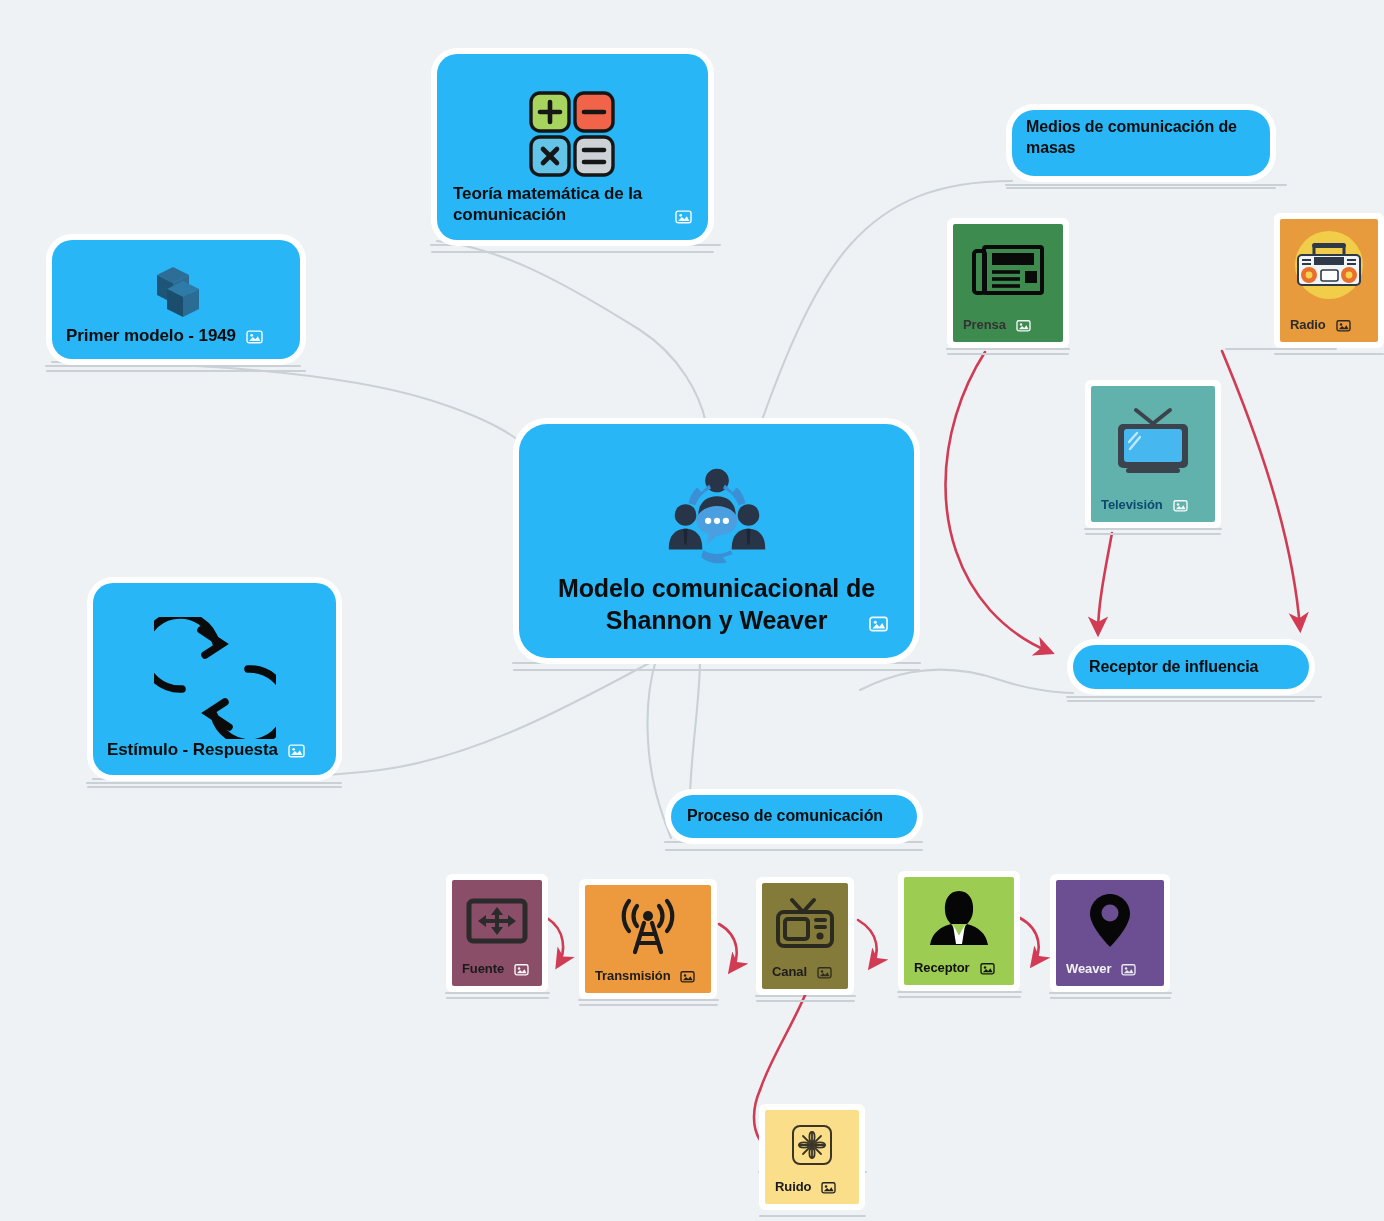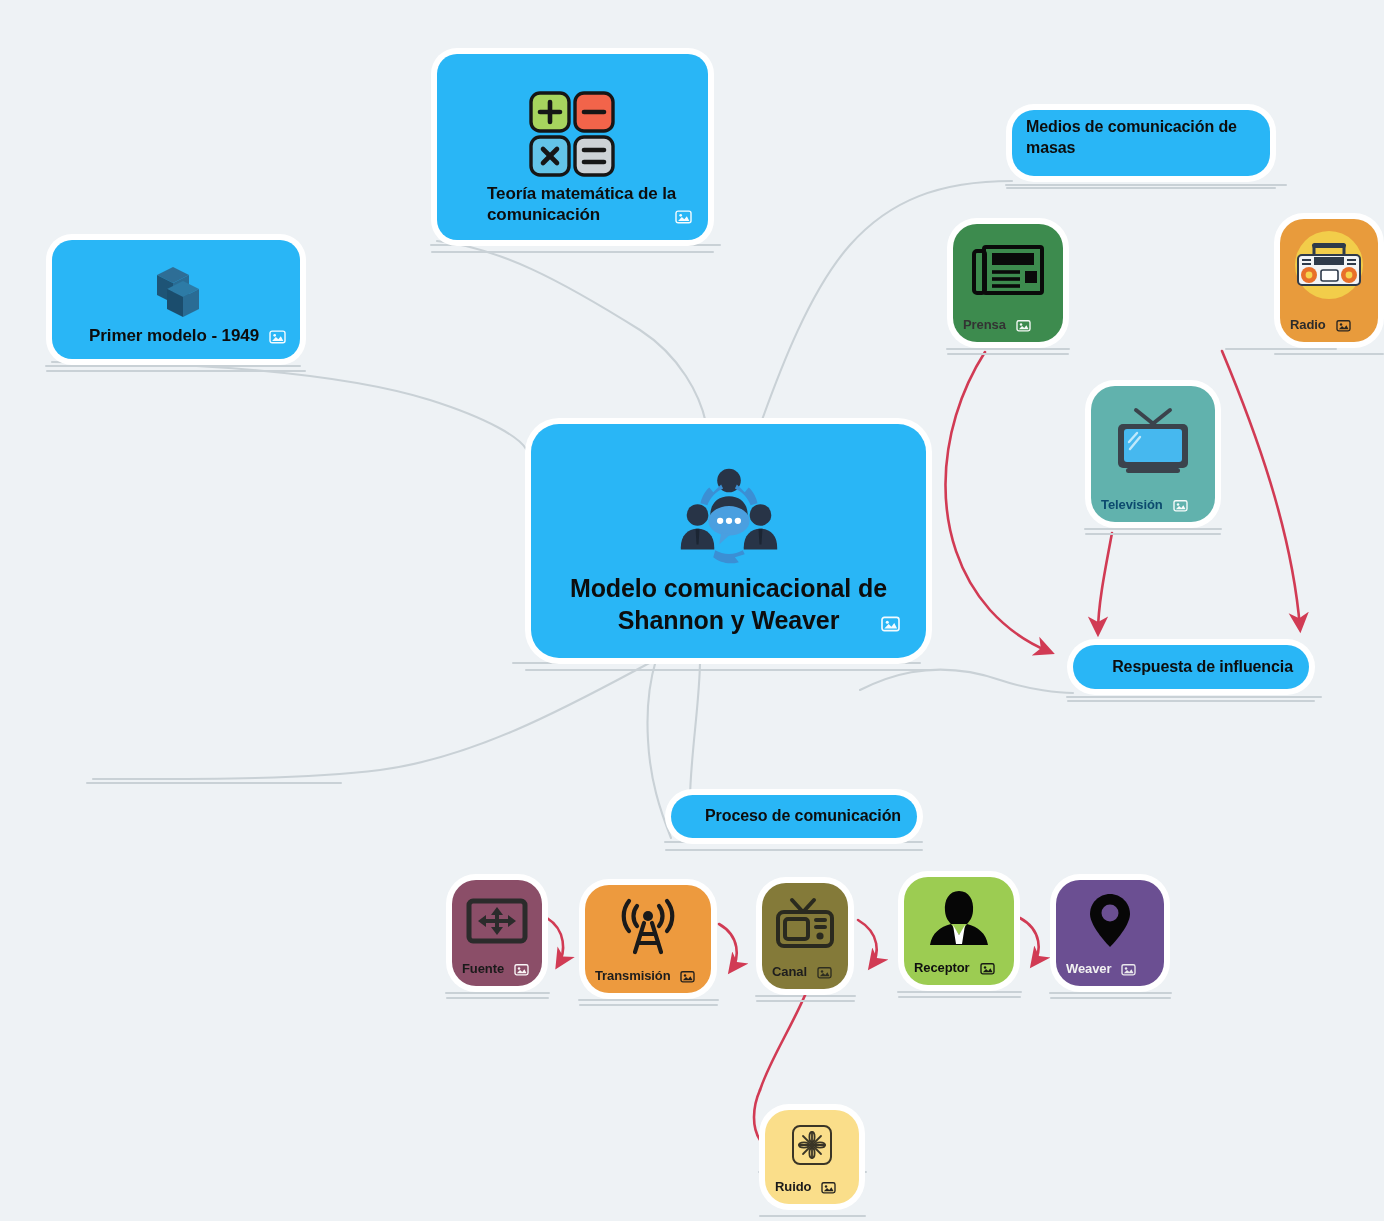--- a/index.html
+++ b/index.html
@@ -34,21 +34,20 @@
     border-radius:2px;
   }
   .node .icon{
     flex:0 0 auto;
     display:flex;align-items:center;justify-content:center;
     pointer-events:none;
   }
   .node .labelrow{
     display:flex;align-items:center;
     gap:10px;
-    justify-content:flex-end;
   }
   .node .label{
     font-weight:bold;
     color:#0d0d0d;
     letter-spacing:-0.1px;
     line-height:1.28;
   }
   .imgbadge{
     flex:0 0 auto;
     width:17px;height:15px;
@@ -58,21 +57,20 @@
   
   .blue{background:#29b6f6;border-radius:20px;}
   .pill{border-radius:999px;}
 
   
   #node-center{
     left:519px;top:424px;width:395px;height:234px;
     border-radius:28px;
     align-items:center;
     padding:0 0 22px 0;
-    margin-left:12px;
   }
   #node-center .icon{margin-top:24px;}
   #node-center .label{font-size:25px;text-align:center;}
   #node-center .labelrow{justify-content:center;width:100%;padding:0 34px;box-sizing:border-box;position:relative;}
   #node-center .imgbadge{position:absolute;right:26px;bottom:4px;width:19px;height:17px;}
 
   #node-teoria{left:437px;top:54px;width:271px;height:186px;padding:0 0 14px 0;}
   #node-teoria .icon{margin-top:16px;}
   #node-teoria .labelrow{padding:0 16px;position:relative;}
   #node-teoria .label{font-size:17px;max-width:205px;}
@@ -94,21 +92,21 @@
 
   #node-capacidad{left:1073px;top:645px;width:236px;height:44px;border-radius:999px;justify-content:center;}
   #node-capacidad .labelrow{padding:0 16px;}
   #node-capacidad .label{font-size:16px;}
 
   #node-proceso{left:671px;top:795px;width:246px;height:43px;border-radius:999px;justify-content:center;}
   #node-proceso .labelrow{padding:0 16px;}
   #node-proceso .label{font-size:16px;}
 
   
-  .small{border-radius:24px;padding:0 0 8px 0;}
+  .small{border-radius:2px;padding:0 0 8px 0;}
   .small .label{font-size:13px;font-weight:bold;}
   .small .labelrow{padding:0 10px;}
   .small .icon{margin-top:auto;margin-bottom:auto;}
   .small .imgbadge{width:15px;height:13px;}
 
   #node-prensa{left:953px;top:224px;width:110px;height:118px;background:#3d8b4e;}
   #node-prensa .label{color:#333;}
   #node-radio{left:1232px;top:219px;width:98px;height:123px;background:#e89b3c;margin-left:48px;}
   #node-radio .label{color:#2b2b2b;}
   #node-television{left:1091px;top:386px;width:124px;height:136px;background:#61b2ad;}
@@ -279,31 +277,54 @@
       <span class="label">Primer modelo - 1949</span>
       <svg class="imgbadge" viewBox="0 0 20 18">
         <rect x="1" y="2.5" width="18" height="14" rx="2.5" fill="none" stroke="#ffffff" stroke-width="1.7"></rect>
         <circle cx="6.6" cy="7.6" r="1.6" fill="#ffffff"></circle>
         <path d="M3.5,14.3 L8,9.6 L11,12.4 L14,8.6 L17,14.3 Z" fill="#ffffff"></path>
       </svg>
     </div>
     <div class="underline" style="width:260px"></div>
   </div>
 
+  <div class="node blue" id="node-estimulo">
+    <div class="icon">
+      <svg width="122" height="122" viewBox="0 0 122 122">
+        <g fill="none" stroke="#0b0b0b" stroke-width="7.5" stroke-linecap="round">
+          <path d="M28,72 A37,37 0 1 1 62,26"></path>
+          <path d="M94,52 A37,37 0 1 1 60,98"></path>
+        </g>
+        <g fill="none" stroke="#0b0b0b" stroke-width="7.5" stroke-linecap="round">
+          <polyline points="47,13 68,27 51,38"></polyline>
+          <polyline points="75,110 54,96 71,85"></polyline>
+        </g>
+      </svg>
+    </div>
+    <div class="labelrow">
+      <span class="label">Estímulo - Respuesta</span>
+      <svg class="imgbadge" viewBox="0 0 20 18">
+        <rect x="1" y="2.5" width="18" height="14" rx="2.5" fill="none" stroke="#ffffff" stroke-width="1.7"></rect>
+        <circle cx="6.6" cy="7.6" r="1.6" fill="#ffffff"></circle>
+        <path d="M3.5,14.3 L8,9.6 L11,12.4 L14,8.6 L17,14.3 Z" fill="#ffffff"></path>
+      </svg>
+    </div>
+    <div class="underline" style="width:255px"></div>
+  </div>
 
   <div class="node blue" id="node-medios">
     <div class="labelrow">
       <span class="label">Medios de comunicación de masas</span>
     </div>
     <div class="underline" style="width:270px"></div>
   </div>
 
   <div class="node blue pill" id="node-capacidad">
     <div class="labelrow">
-      <span class="label">Respuesta de influencia</span>
+      <span class="label">Receptor de influencia</span>
     </div>
     <div class="underline" style="width:248px"></div>
   </div>
 
   <div class="node blue pill" id="node-proceso">
     <div class="labelrow">
       <span class="label">Proceso de comunicación</span>
     </div>
     <div class="underline" style="width:258px"></div>
   </div>

